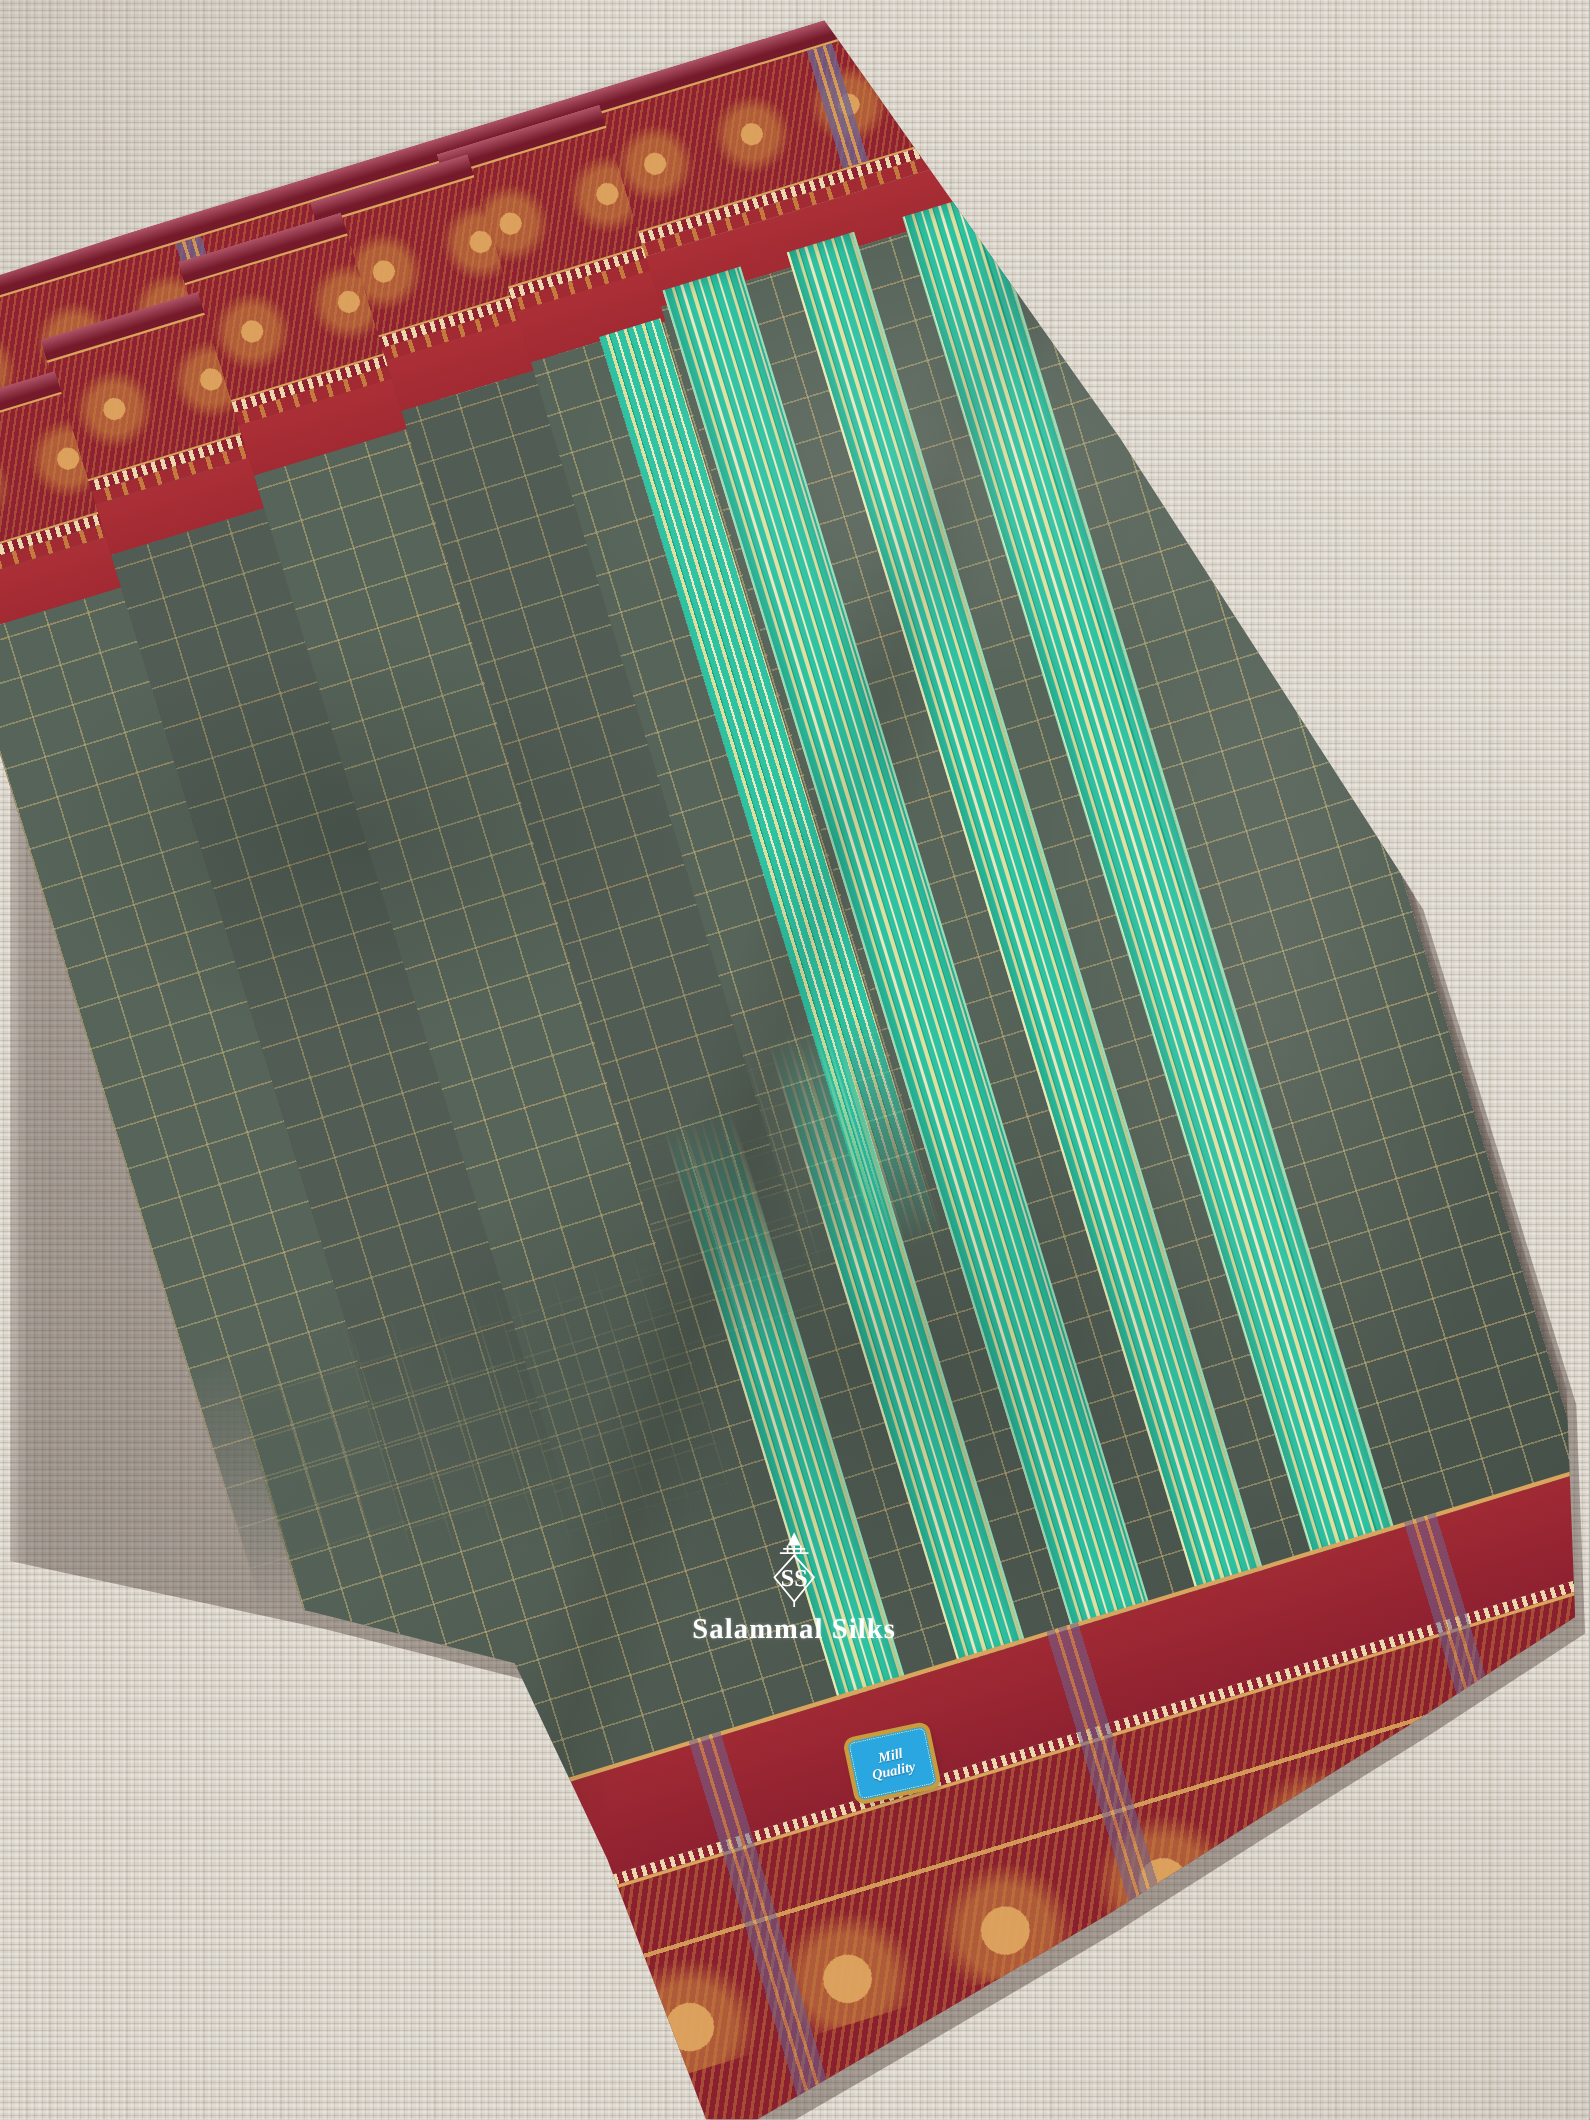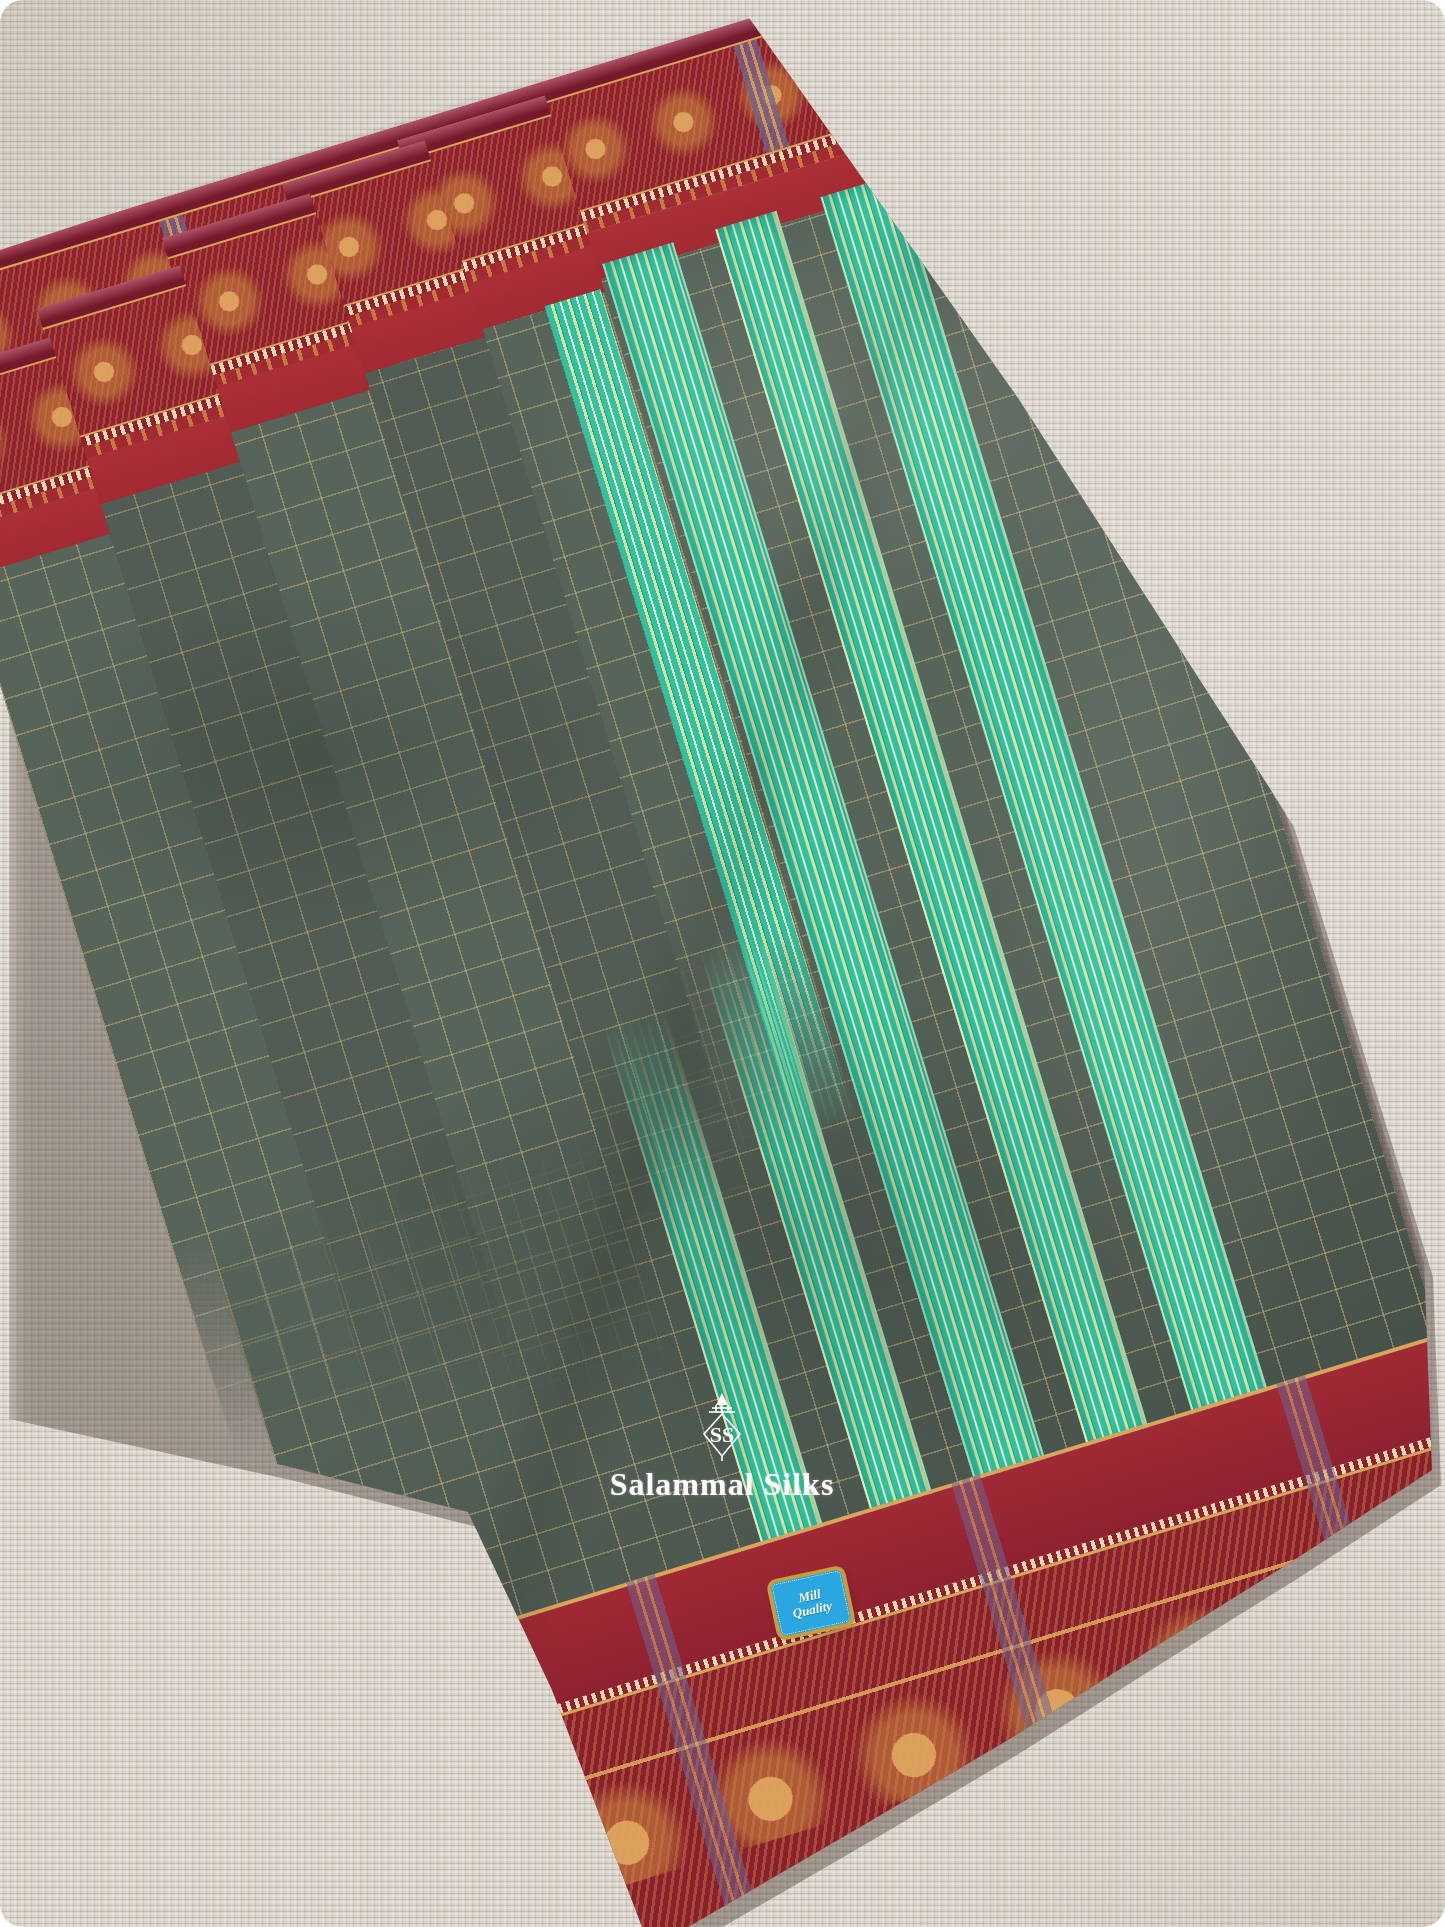--- a/index.html
+++ b/index.html
@@ -1,20 +1,19 @@
 <!DOCTYPE html>
 <html style="--linen-base: #d8d2c8; --linen-dark: #b9b0a2; --linen-light: #efe9df; --maroon: #8f2130; --maroon-dark: #741a2a; --red-band: #a22a33; --zari-gold: #c8823f; --zari-gold-light: #dfa75f; --comb-purple: #6f6390; --body-green: #57645a; --body-green-dark: #46534a; --check-gold: #c9b679; --check-red: #b05a40; --teal: #2cc2a2; --teal-deep: #17a589; --stripe-gold: #dfe0a0; --stripe-cream: #efe9c0; --watermark-white: #ffffff; --sticker-blue: #2aa6e0; --sticker-gold: #c79b3e;"><head>
 <meta charset="utf-8">
 <style>
   html,body{margin:0;padding:0;}
   #canvas{
     position:relative; width:1445px; height:1927px; overflow:hidden;
     background-color:var(--linen-base,#d8d2c8);
     font-family:"Liberation Serif","DejaVu Serif",serif;
-    border-radius:23px;
   }
   
   .linen{
     position:absolute; inset:0;
     background-image:
       repeating-linear-gradient(0deg, rgba(255,255,255,.22) 0 2px, rgba(0,0,0,0) 2px 3px, rgba(150,140,124,.28) 3px 4px, rgba(0,0,0,0) 4px 6px),
       repeating-linear-gradient(90deg, rgba(255,255,255,.18) 0 2px, rgba(0,0,0,0) 2px 3px, rgba(150,140,124,.22) 3px 4px, rgba(0,0,0,0) 4px 7px);
   }
   .vignette{
     position:absolute; inset:0;
@@ -112,21 +111,21 @@
       radial-gradient(420px 260px at 320px 760px, rgba(18,26,20,.18), rgba(0,0,0,0) 70%),
       radial-gradient(500px 300px at 870px 420px, rgba(255,255,240,.10), rgba(0,0,0,0) 70%),
       radial-gradient(600px 360px at 780px 1240px, rgba(15,22,18,.16), rgba(0,0,0,0) 70%),
       radial-gradient(300px 800px at 1150px 900px, rgba(255,255,240,.08), rgba(0,0,0,0) 70%),
       linear-gradient(107deg, rgba(0,0,0,0) 46%, rgba(20,14,10,.10) 49%, rgba(0,0,0,0) 52%);
   }
   
   .watermark{ position:absolute; left:602px; top:1392px; width:240px; text-align:center;
     color:var(--watermark-white,#fff); z-index:20; }
   .watermark svg{ display:block; margin:0 auto 4px auto; }
-  .brand-text{ font-size:32px; font-weight:bold; letter-spacing:1px;
+  .brand-text{ font-size:26px; font-weight:bold; letter-spacing:1px;
     text-shadow:0 0 3px rgba(255,255,255,.35); white-space:nowrap; }
   
   .sticker{
     position:absolute; left:775px; top:1576px; width:72px; height:54px; z-index:15;
     background:var(--sticker-blue,#2aa6e0); border-radius:6px;
     box-shadow:0 0 0 4px var(--sticker-gold,#c79b3e), 2px 4px 8px rgba(0,0,0,.35);
     outline:1px dotted #ffe9a8; outline-offset:-2px;
     transform:rotate(-12deg);
     display:flex; flex-direction:column; align-items:center; justify-content:center;
     color:#fff; font-style:italic; font-weight:bold; font-size:13px; line-height:1.1;

